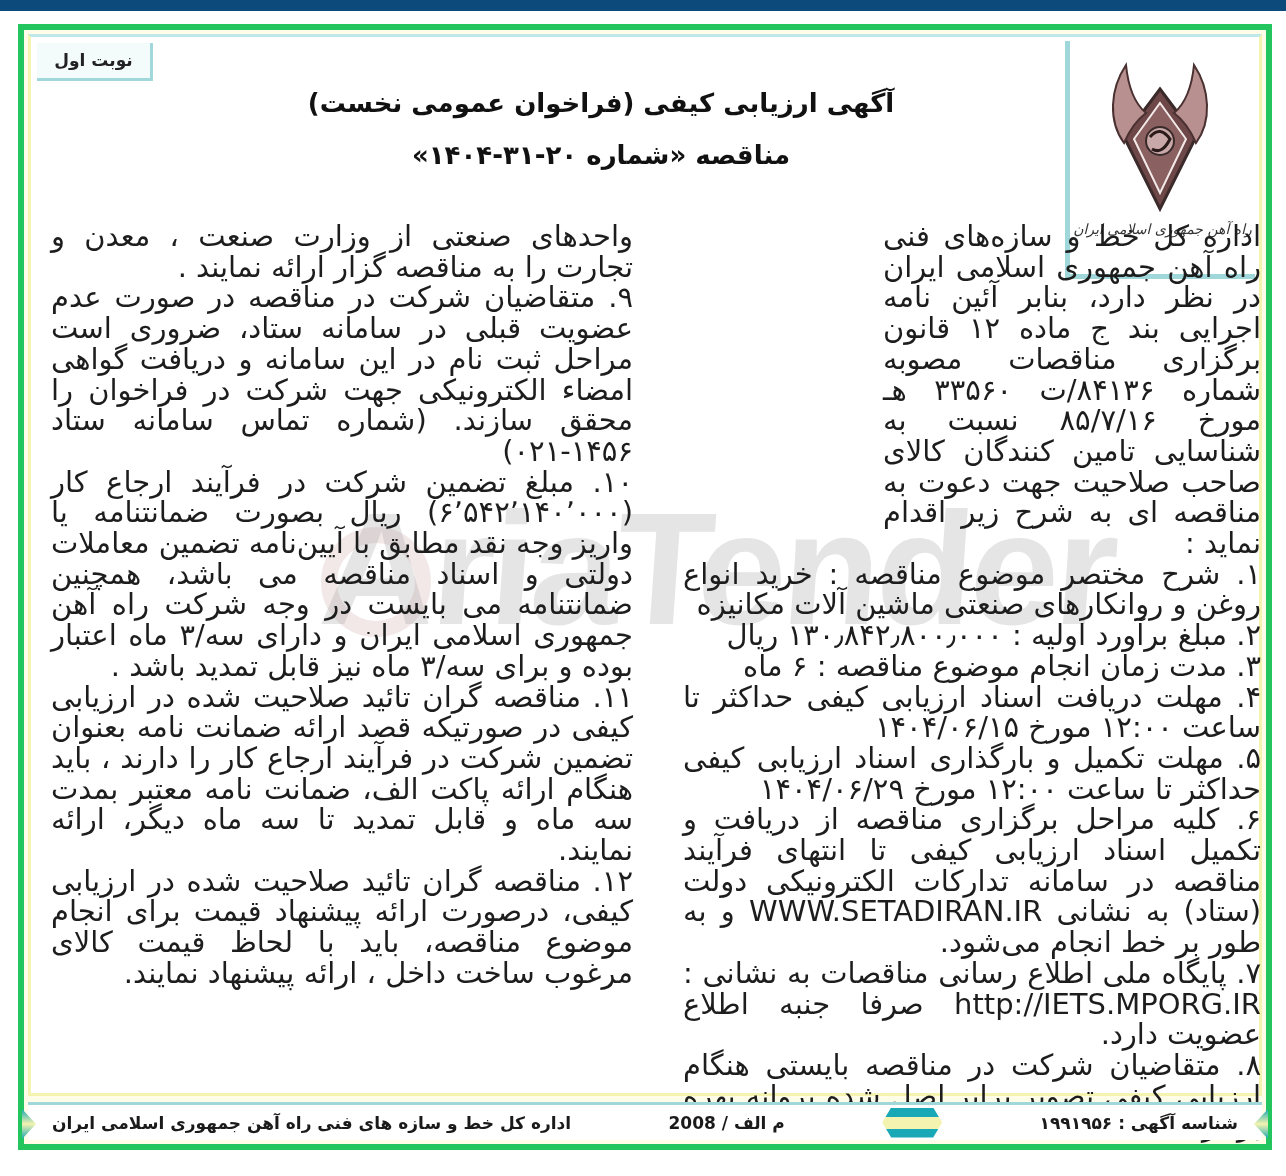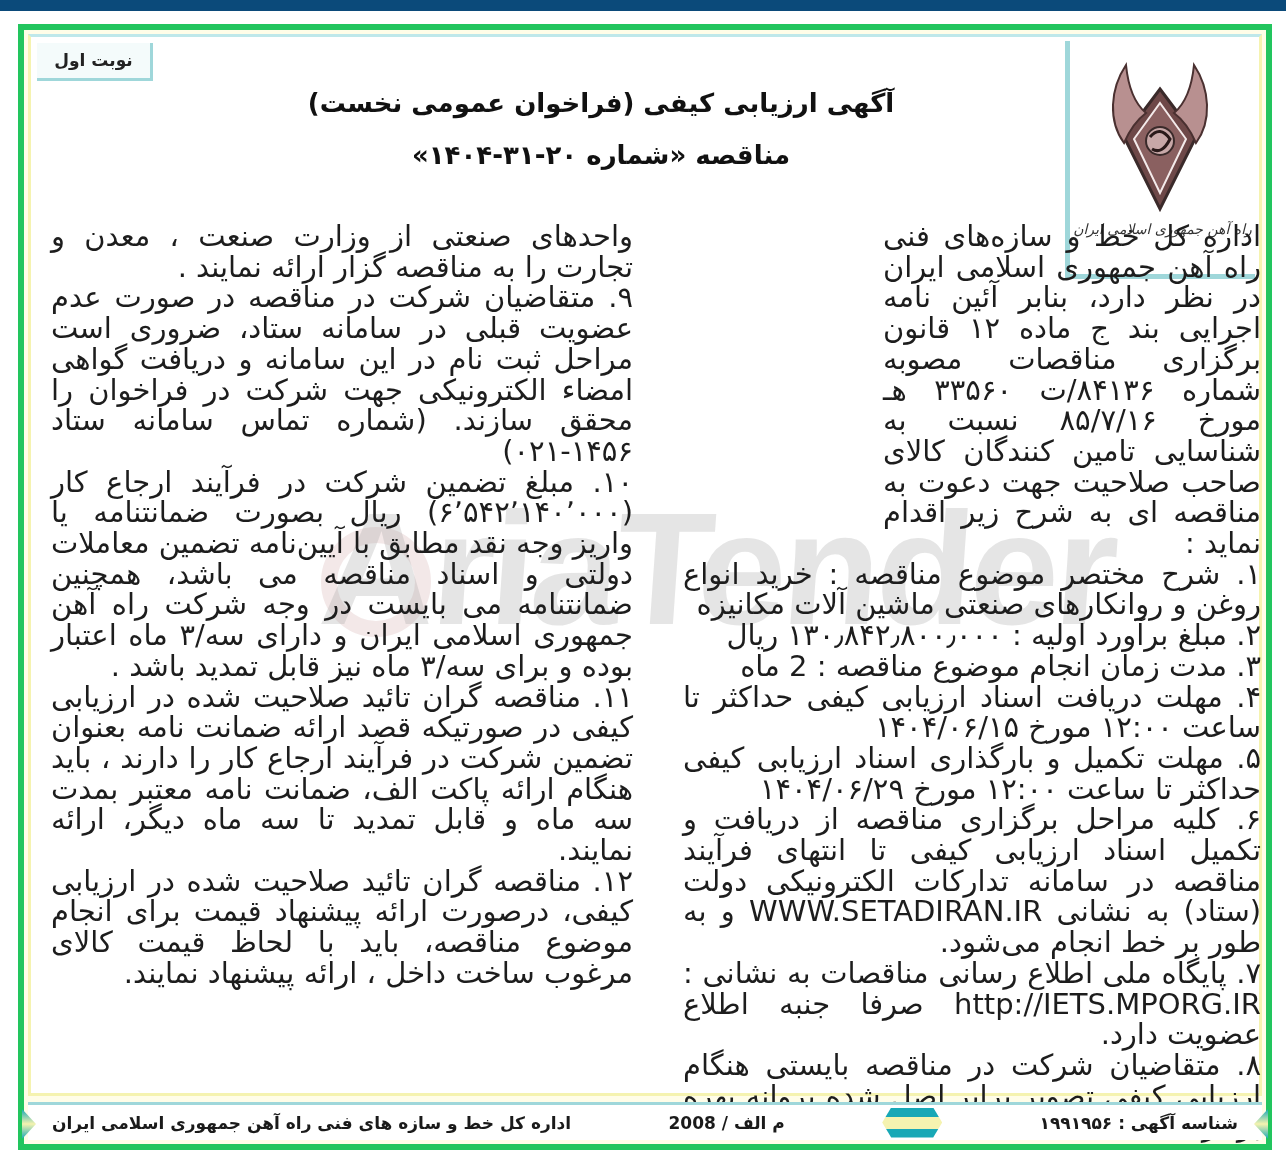--- a/index.html
+++ b/index.html
@@ -113,21 +113,21 @@
       <div class="logo-caption">راه آهن جمهوری اسلامی ایران</div>
     </div>
 
     <div class="wm-ring"></div>
     <div class="watermark">AriaTender</div>
 
     <div class="col col-right">
       <p class="first">اداره کل خط و سازه‌های فنی راه آهن جمهوری اسلامی ایران در نظر دارد، بنابر آئین نامه اجرایی بند ج ماده ۱۲ قانون برگزاری مناقصات مصوبه شماره ۸۴۱۳۶/ت ۳۳۵۶۰ هـ مورخ ۸۵/۷/۱۶ نسبت به شناسایی تامین کنندگان کالای صاحب صلاحیت جهت دعوت به مناقصه ای به شرح زیر اقدام نماید :</p>
       <p>۱. شرح مختصر موضوع مناقصه : خرید انواع روغن و روانکارهای صنعتی ماشین آلات مکانیزه</p>
       <p>۲. مبلغ برآورد اولیه : ۱۳۰٫۸۴۲٫۸۰۰٫۰۰۰ ریال</p>
-      <p>۳. مدت زمان انجام موضوع مناقصه : 2 ماه</p>
+      <p>۳. مدت زمان انجام موضوع مناقصه : ۶ ماه</p>
       <p>۴. مهلت دریافت اسناد ارزیابی کیفی حداکثر تا ساعت ۱۲:۰۰ مورخ ۱۴۰۴/۰۶/۱۵</p>
       <p>۵. مهلت تکمیل و بارگذاری اسناد ارزیابی کیفی حداکثر تا ساعت ۱۲:۰۰ مورخ ۱۴۰۴/۰۶/۲۹</p>
       <p>
         <span>۶. کلیه مراحل برگزاری مناقصه از دریافت و تکمیل اسناد ارزیابی کیفی تا انتهای فرآیند مناقصه در سامانه تدارکات الکترونیکی دولت (ستاد) به نشانی</span>
         <span class="url">WWW.SETADIRAN.IR</span>
         <span>و به طور بر خط انجام می‌شود.</span>
       </p>
       <p>
         <span>۷. پایگاه ملی اطلاع رسانی مناقصات به نشانی :</span>
         <span class="url">http://IETS.MPORG.IR</span>

